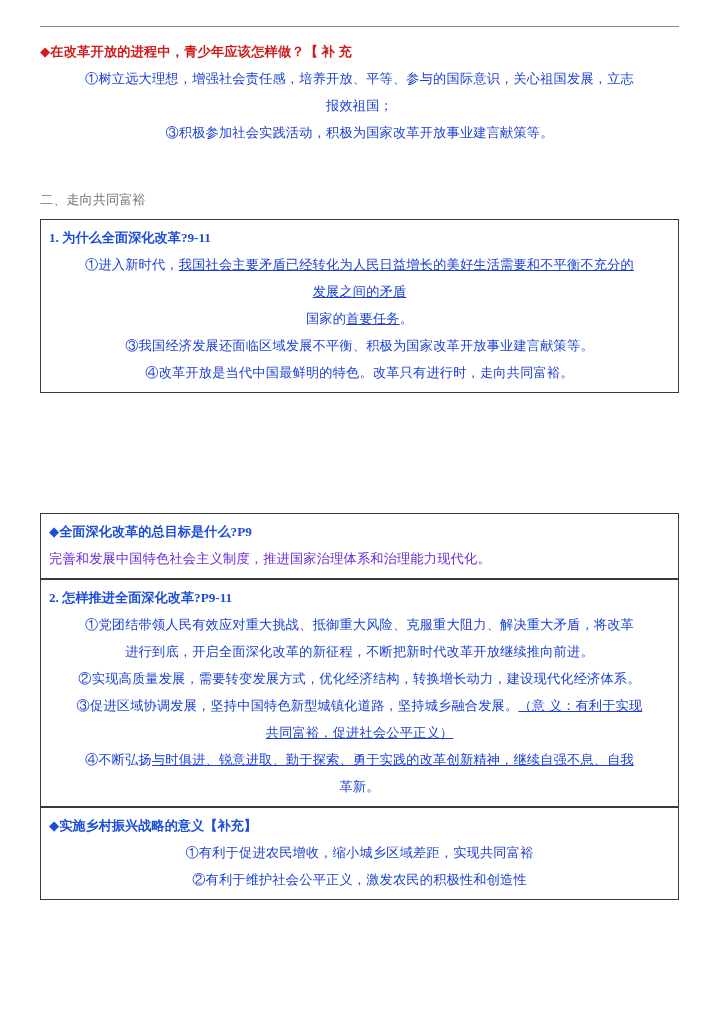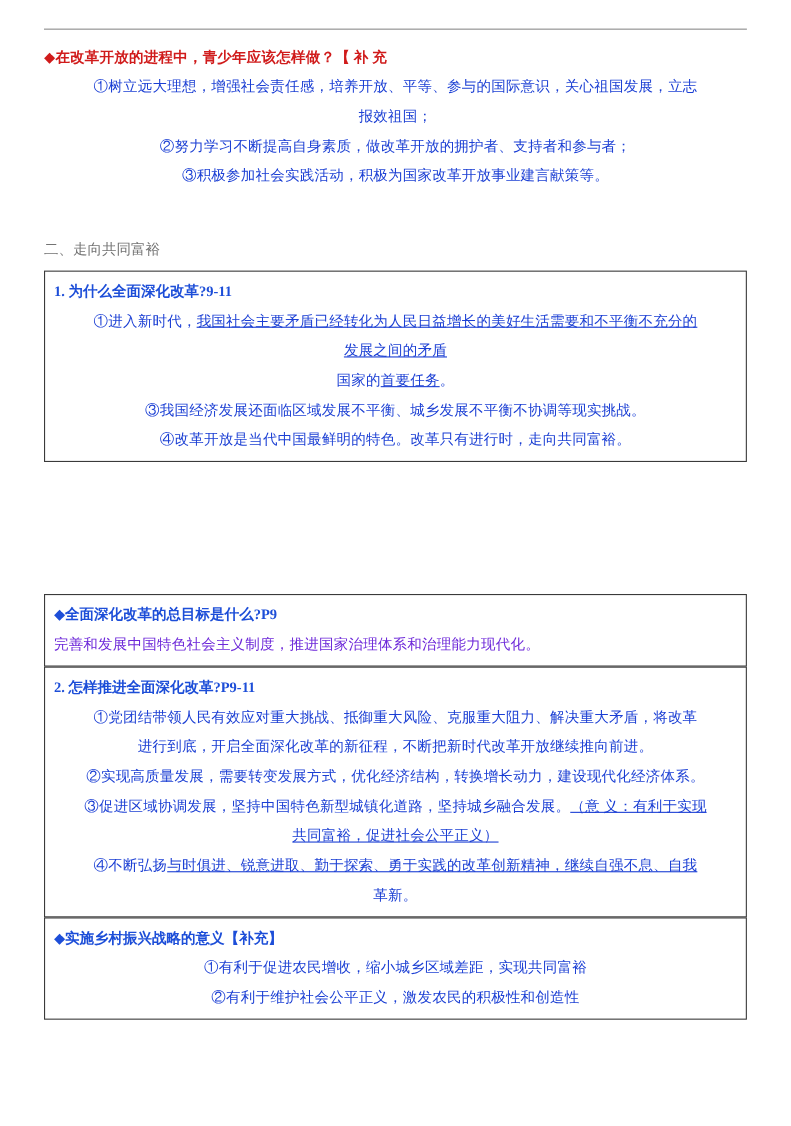--- a/index.html
+++ b/index.html
@@ -76,32 +76,31 @@
 
 <div class="page">
   <div class="top-rule"></div>
 
   <div class="content">
 
     <div>
       <p class="line red bold">◆在改革开放的进程中，青少年应该怎样做？【 补 充</p>
       <p class="line blue">①树立远大理想，增强社会责任感，培养开放、平等、参与的国际意识，关心祖国发展，立志</p>
       <p class="line blue">报效祖国；</p>
-      <p class="line blue">②努力学习不断提高自身素质，做改革开放的拥护者、支持者和参与者；</p>
       <p class="line blue">③积极参加社会实践活动，积极为国家改革开放事业建言献策等。</p>
     </div>
 
     <p class="section-heading">二、走向共同富裕</p>
 
     <div class="box">
       <p class="box-title">1. 为什么全面深化改革?9-11</p>
       <p class="line blue"><span>①进入新时代，</span><span class="u">我国社会主要矛盾已经转化为</span><span class="u">人民</span><span class="u">日益增长的美好生活需要和不平衡不充分的</span></p>
       <p class="line blue u">发展之间的矛盾</p>
       <p class="line blue"><span>国家的</span><span class="u">首要任务</span><span>。</span></p>
-      <p class="line blue">③我国经济发展还面临区域发展不平衡、城乡发展不平衡不协调等现实挑战。</p>
+      <p class="line blue">③我国经济发展还面临区域发展不平衡、积极为国家改革开放事业建言献策等。</p>
       <p class="line blue">④改革开放是当代中国最鲜明的特色。改革只有进行时，走向共同富裕。</p>
     </div>
 
     <div class="gap-big"></div>
 
     <div class="box">
       <p class="box-title">◆全面深化改革的总目标是什么?P9</p>
       <p class="line black">完善和发展中国特色社会主义制度，推进国家治理体系和治理能力现代化。</p>
     </div>
 

